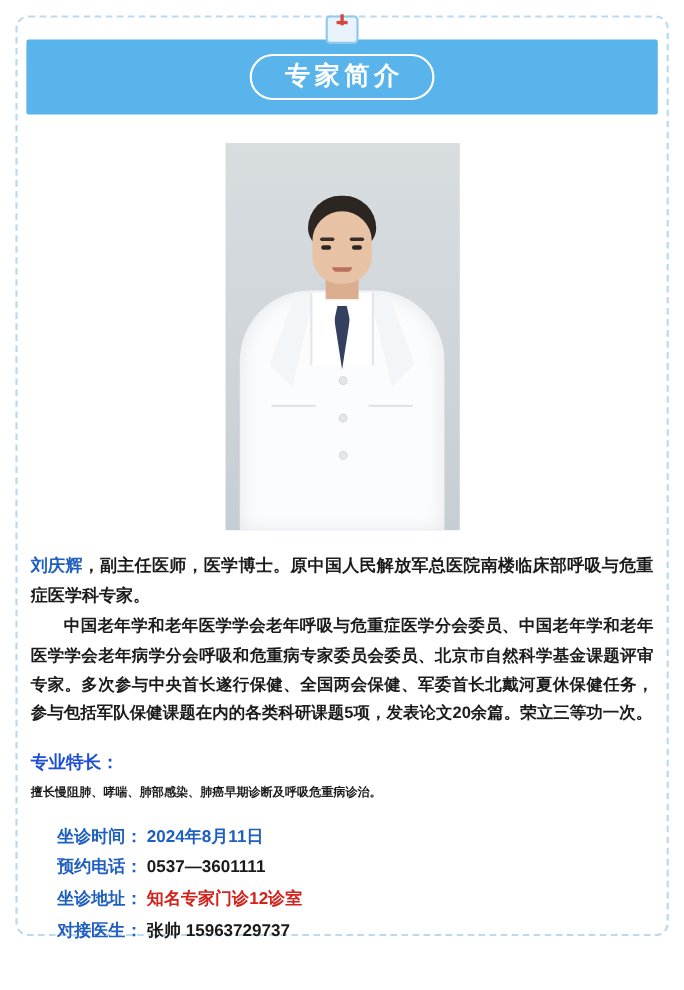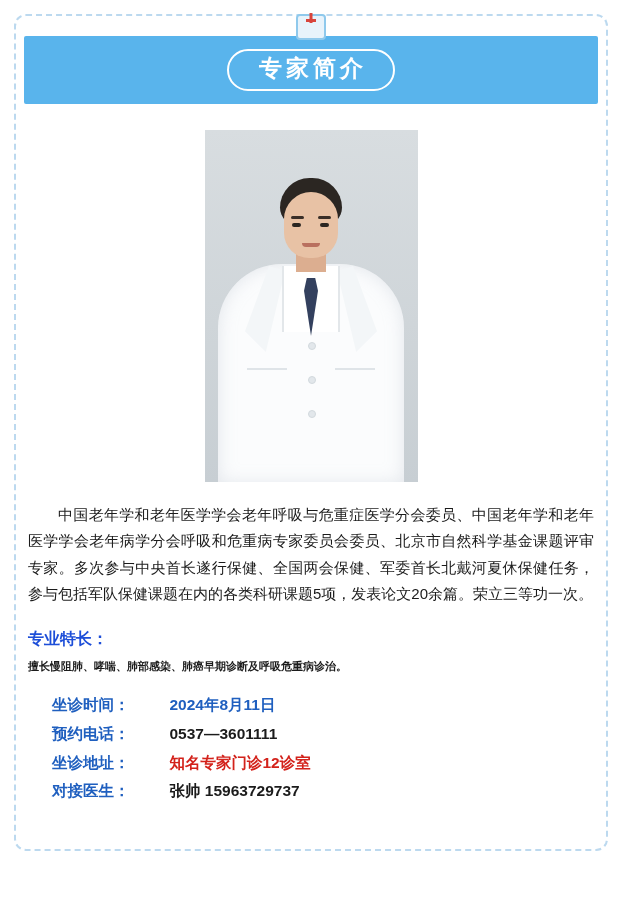--- a/index.html
+++ b/index.html
@@ -250,21 +250,21 @@
     line-height: 1.72;
     color: #1b1b1b;
     font-weight: bold;
     text-align: justify;
   }
   .lead .name {
     color: #1f5fbf;
     font-weight: bold;
   }
   .para {
-    font-weight: normal;
+    font-weight: bold;
     text-indent: 2em;
     margin-top: 2px;
     font-size: 15px;
     line-height: 1.75;
   }
   .section-title {
     color: #1d4ed8;
     font-weight: bold;
     font-size: 16px;
     margin-top: 18px;
@@ -277,21 +277,20 @@
   .info-list {
     margin-top: 16px;
     padding-left: 24px;
   }
   .info-row {
     display: flex;
     align-items: baseline;
     font-size: 15.5px;
     font-weight: bold;
     line-height: 1.85;
-    gap: 36px;
   }
   .info-label { color: #1f5fbf; white-space: nowrap; }
   .info-value { color: #1b1b1b; margin-left: 4px; }
   .info-value.blue { color: #1f5fbf; }
   .info-value.red { color: #d3221b; }
 </style>
 </head>
 <body>
 
 <div class="page">
@@ -320,20 +319,21 @@
         <div class="p-mouth"></div>
         <div class="p-pocket"></div>
         <div class="p-pocket2"></div>
         <div class="p-btn" style="top:212px"></div>
         <div class="p-btn" style="top:246px"></div>
         <div class="p-btn" style="top:280px"></div>
       </div>
     </div>
 
     <div class="body-text">
+      <p class="lead"><span class="name">刘庆辉</span><span>，副主任医师，医学博士。原中国人民解放军总医院南楼临床部呼吸与危重症医学科专家。</span></p>
 
       <p class="para">中国老年学和老年医学学会老年呼吸与危重症医学分会委员、中国老年学和老年医学学会老年病学分会呼吸和危重病专家委员会委员、北京市自然科学基金课题评审专家。多次参与中央首长遂行保健、全国两会保健、军委首长北戴河夏休保健任务，参与包括军队保健课题在内的各类科研课题5项，发表论文20余篇。荣立三等功一次。</p>
 
       <p class="section-title">专业特长：</p>
       <p class="specialty">擅长慢阻肺、哮喘、肺部感染、肺癌早期诊断及呼吸危重病诊治。</p>
 
       <div class="info-list">
         <div class="info-row">
           <span class="info-label">坐诊时间：</span>
           <span class="info-value blue">2024年8月11日</span>

